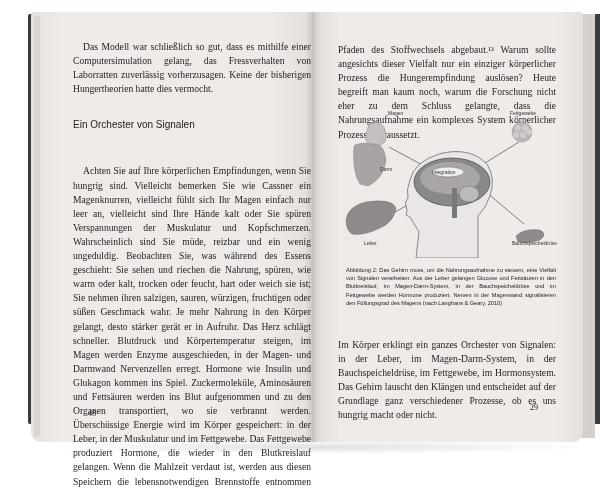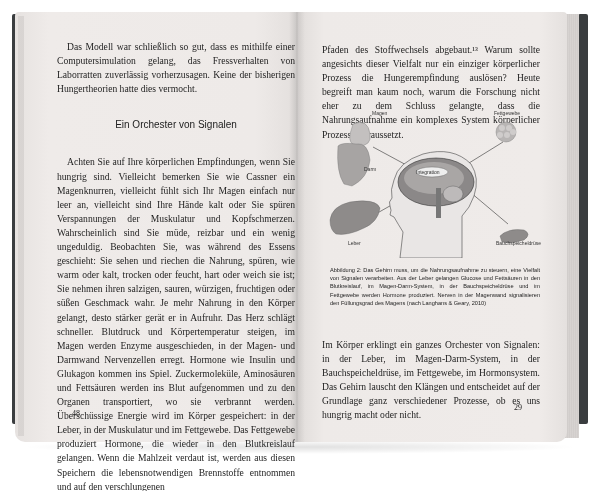--- a/index.html
+++ b/index.html
@@ -1,30 +1,30 @@
 <!DOCTYPE html>
 <html><head>
 <meta charset="utf-8">
 <style>
   html,body{margin:0;padding:0;}
   body{width:600px;height:491px;background:#ffffff;position:relative;overflow:hidden;font-family:"Liberation Serif","DejaVu Serif",serif;}
-  .book{position:absolute;left:0;top:0;width:558px;height:491px;}
+  .book{position:absolute;left:16px;top:0;width:558px;height:491px;}
   .cover-left{position:absolute;left:12px;top:14px;width:10px;height:410px;background:#3a3d3f;border-radius:2px;}
   .cover-right{position:absolute;left:578px;top:14px;width:10px;height:410px;background:#3a3d3f;border-radius:2px;}
   .shadow{position:absolute;left:20px;top:440px;width:560px;height:14px;background:radial-gradient(ellipse at center, rgba(0,0,0,0.12), rgba(0,0,0,0) 70%);}
   .page{position:absolute;top:12px;height:430px;background:#ece8e6;}
   .page-left{left:15px;width:282px;border-radius:4px 0 0 10px;background:linear-gradient(90deg,#e6e2e0 0%,#efebe9 12%,#eeeae8 85%,#e3dfdd 100%);}
   .page-right{left:297px;width:270px;border-radius:0 4px 10px 0;background:linear-gradient(90deg,#e0dcda 0%,#eeeae8 10%,#efebe9 90%,#e4e0de 100%);}
   .edges-right{position:absolute;left:565px;top:14px;width:14px;height:424px;background:repeating-linear-gradient(90deg,#d9d5d3 0,#c9c5c3 1px,#e4e0de 2px);}
   .edges-left{position:absolute;left:18px;top:16px;width:6px;height:420px;background:repeating-linear-gradient(90deg,#cfcbc9 0,#e2dedc 1px);}
   .gutter{position:absolute;left:289px;top:12px;width:16px;height:430px;background:linear-gradient(90deg,rgba(0,0,0,0) 0%,rgba(0,0,0,0.10) 45%,rgba(0,0,0,0.18) 50%,rgba(0,0,0,0.08) 55%,rgba(0,0,0,0) 100%);}
   .text{position:absolute;color:#1e1e1e;font-size:9.6px;line-height:14.1px;text-align:justify;}
   .left-text{left:57px;top:40px;width:238px;}
   .left-text p{margin:0;text-indent:10px;}
-  .heading{text-align:center;font-family:"Liberation Sans","DejaVu Sans",sans-serif;font-size:10px;margin:22px 0 23px 0;color:#222;}
+  .heading{text-align:left;font-family:"Liberation Sans","DejaVu Sans",sans-serif;font-size:10px;margin:22px 0 32px 0;color:#222;}
   .right-text{left:322px;top:43px;width:218px;}
   .right-text p{margin:0;}
   .page-num{position:absolute;font-size:8px;color:#222;}
   .pn-left{left:72px;top:409px;}
   .pn-right{left:514px;top:403px;}
   .figure{position:absolute;left:328px;top:112px;width:212px;height:146px;}
   .fig-label{position:absolute;font-size:5px;color:#333;font-family:"Liberation Sans",sans-serif;}
   .caption{position:absolute;left:330px;top:266px;width:210px;font-family:"Liberation Sans","DejaVu Sans",sans-serif;font-size:5.6px;line-height:8.2px;color:#222;text-align:justify;}
   .right-text2{left:322px;top:328px;width:218px;}
 </style>

